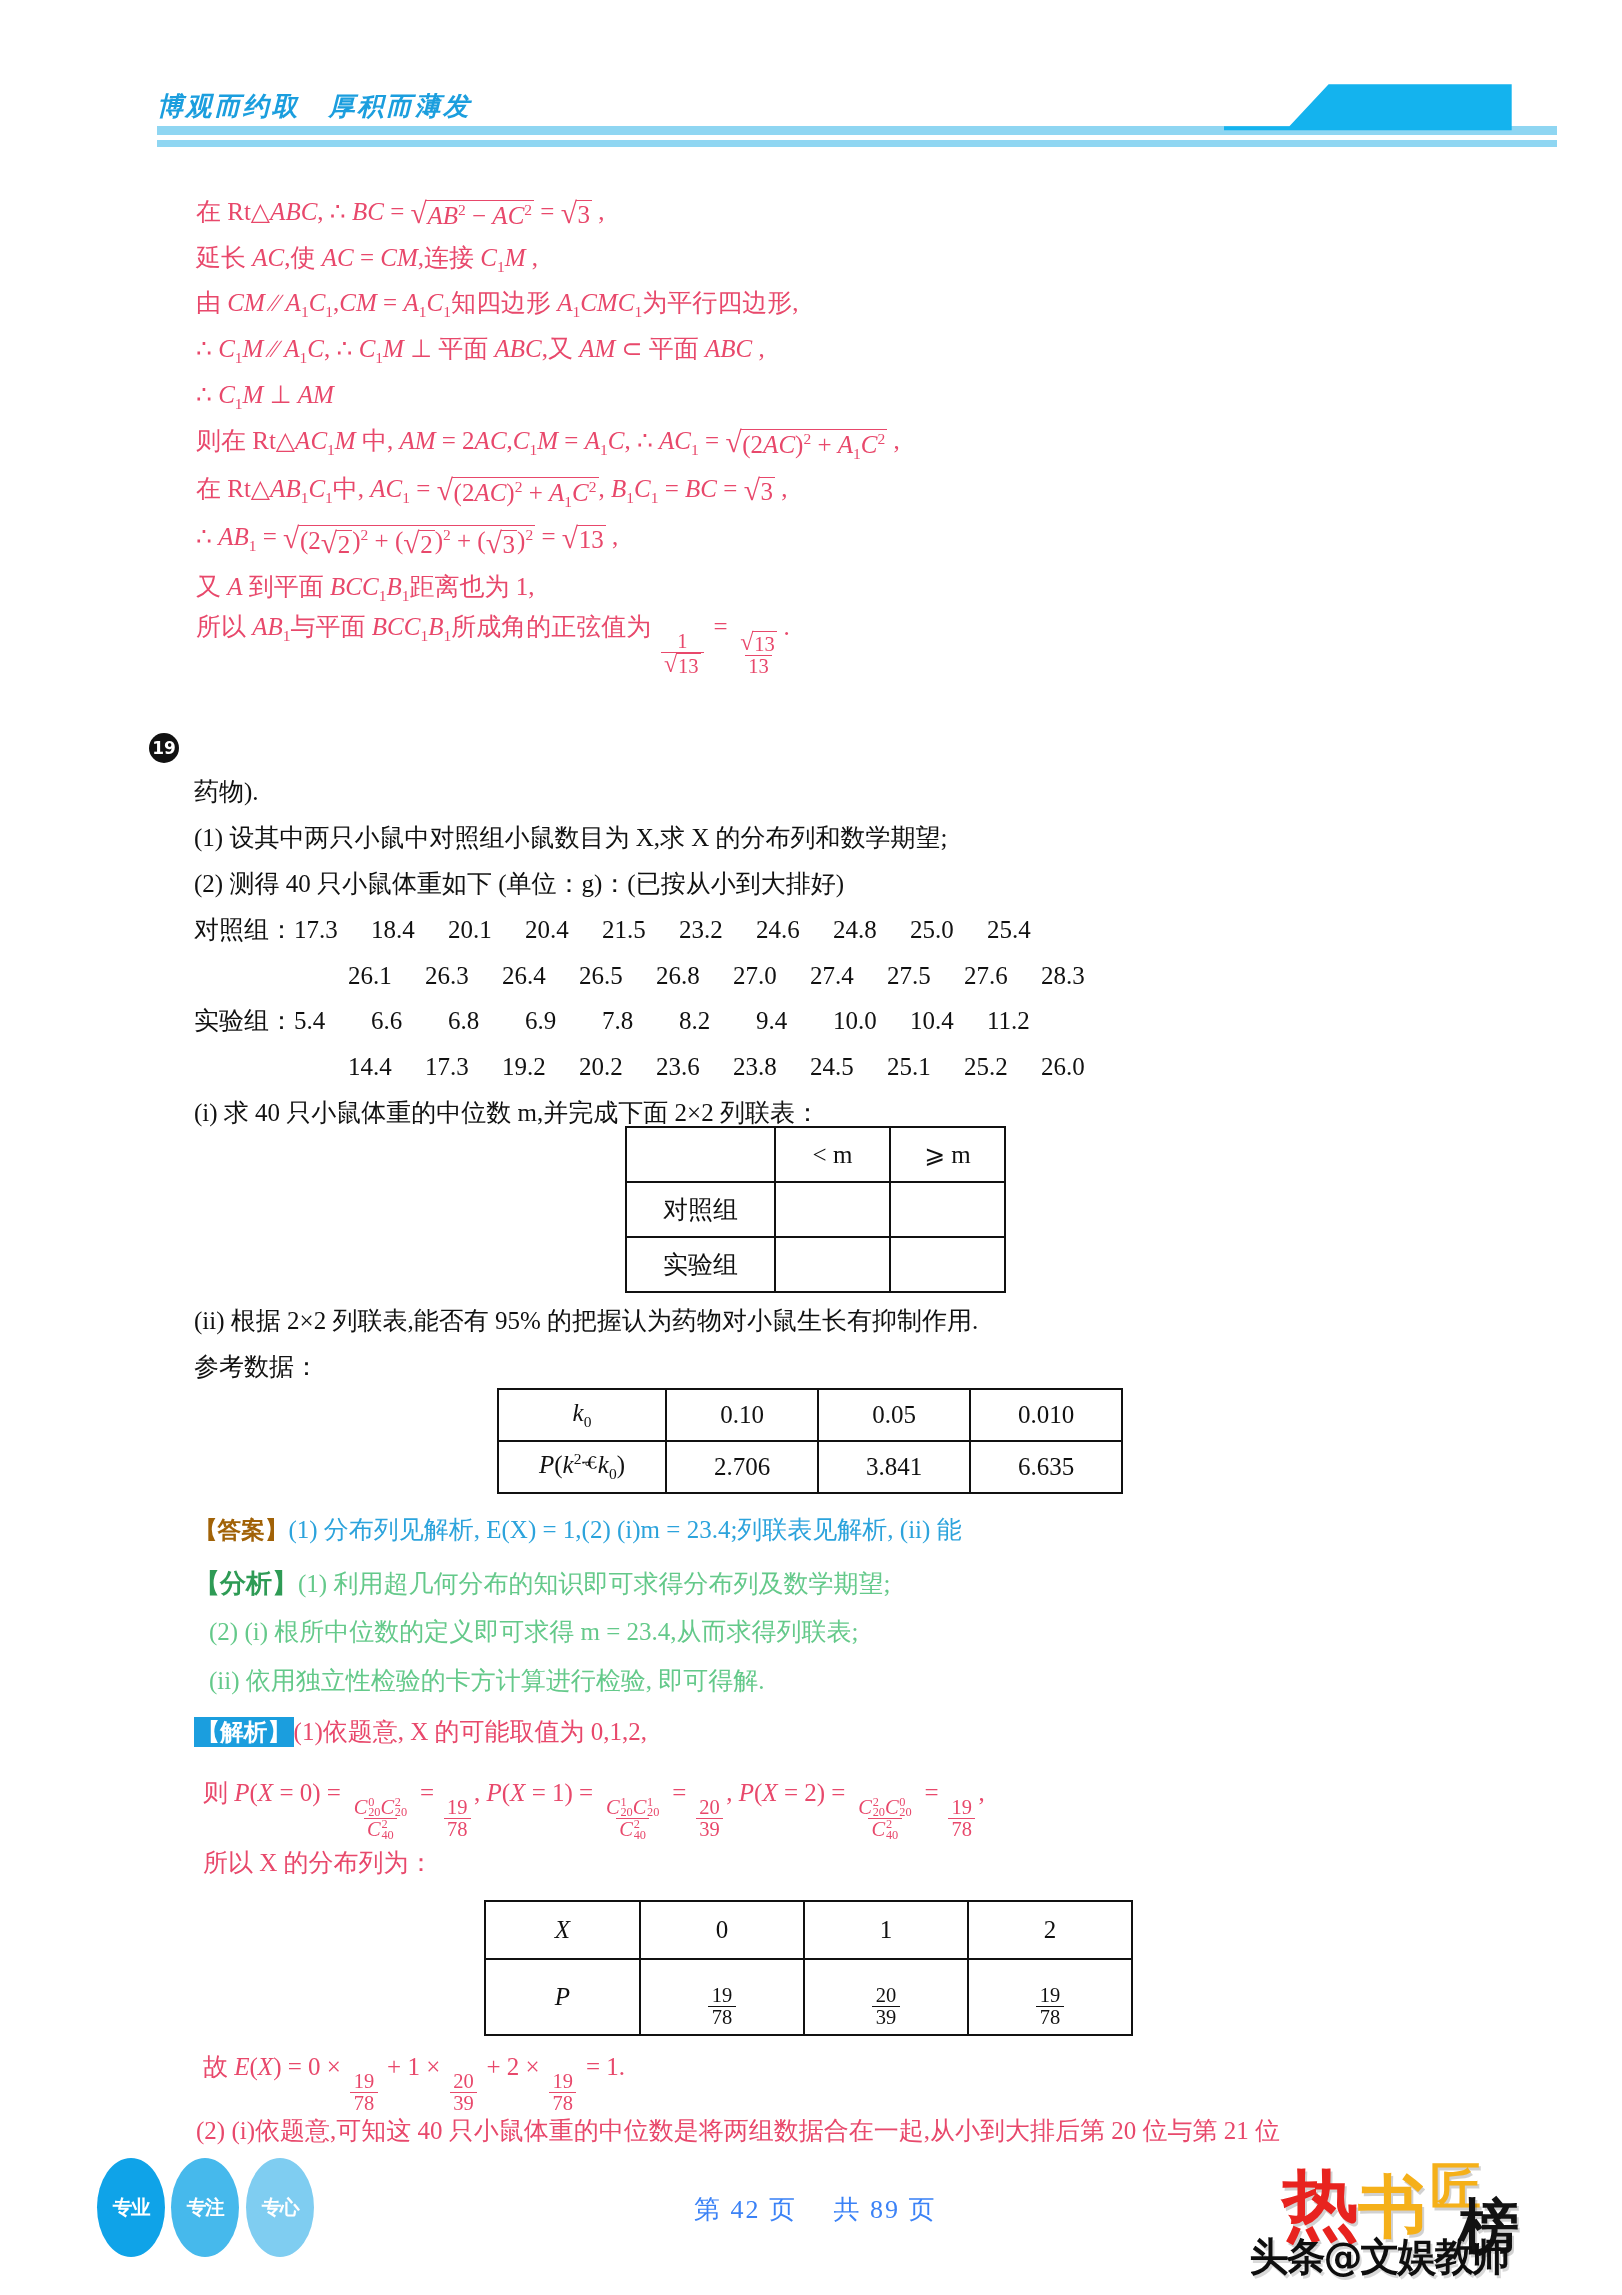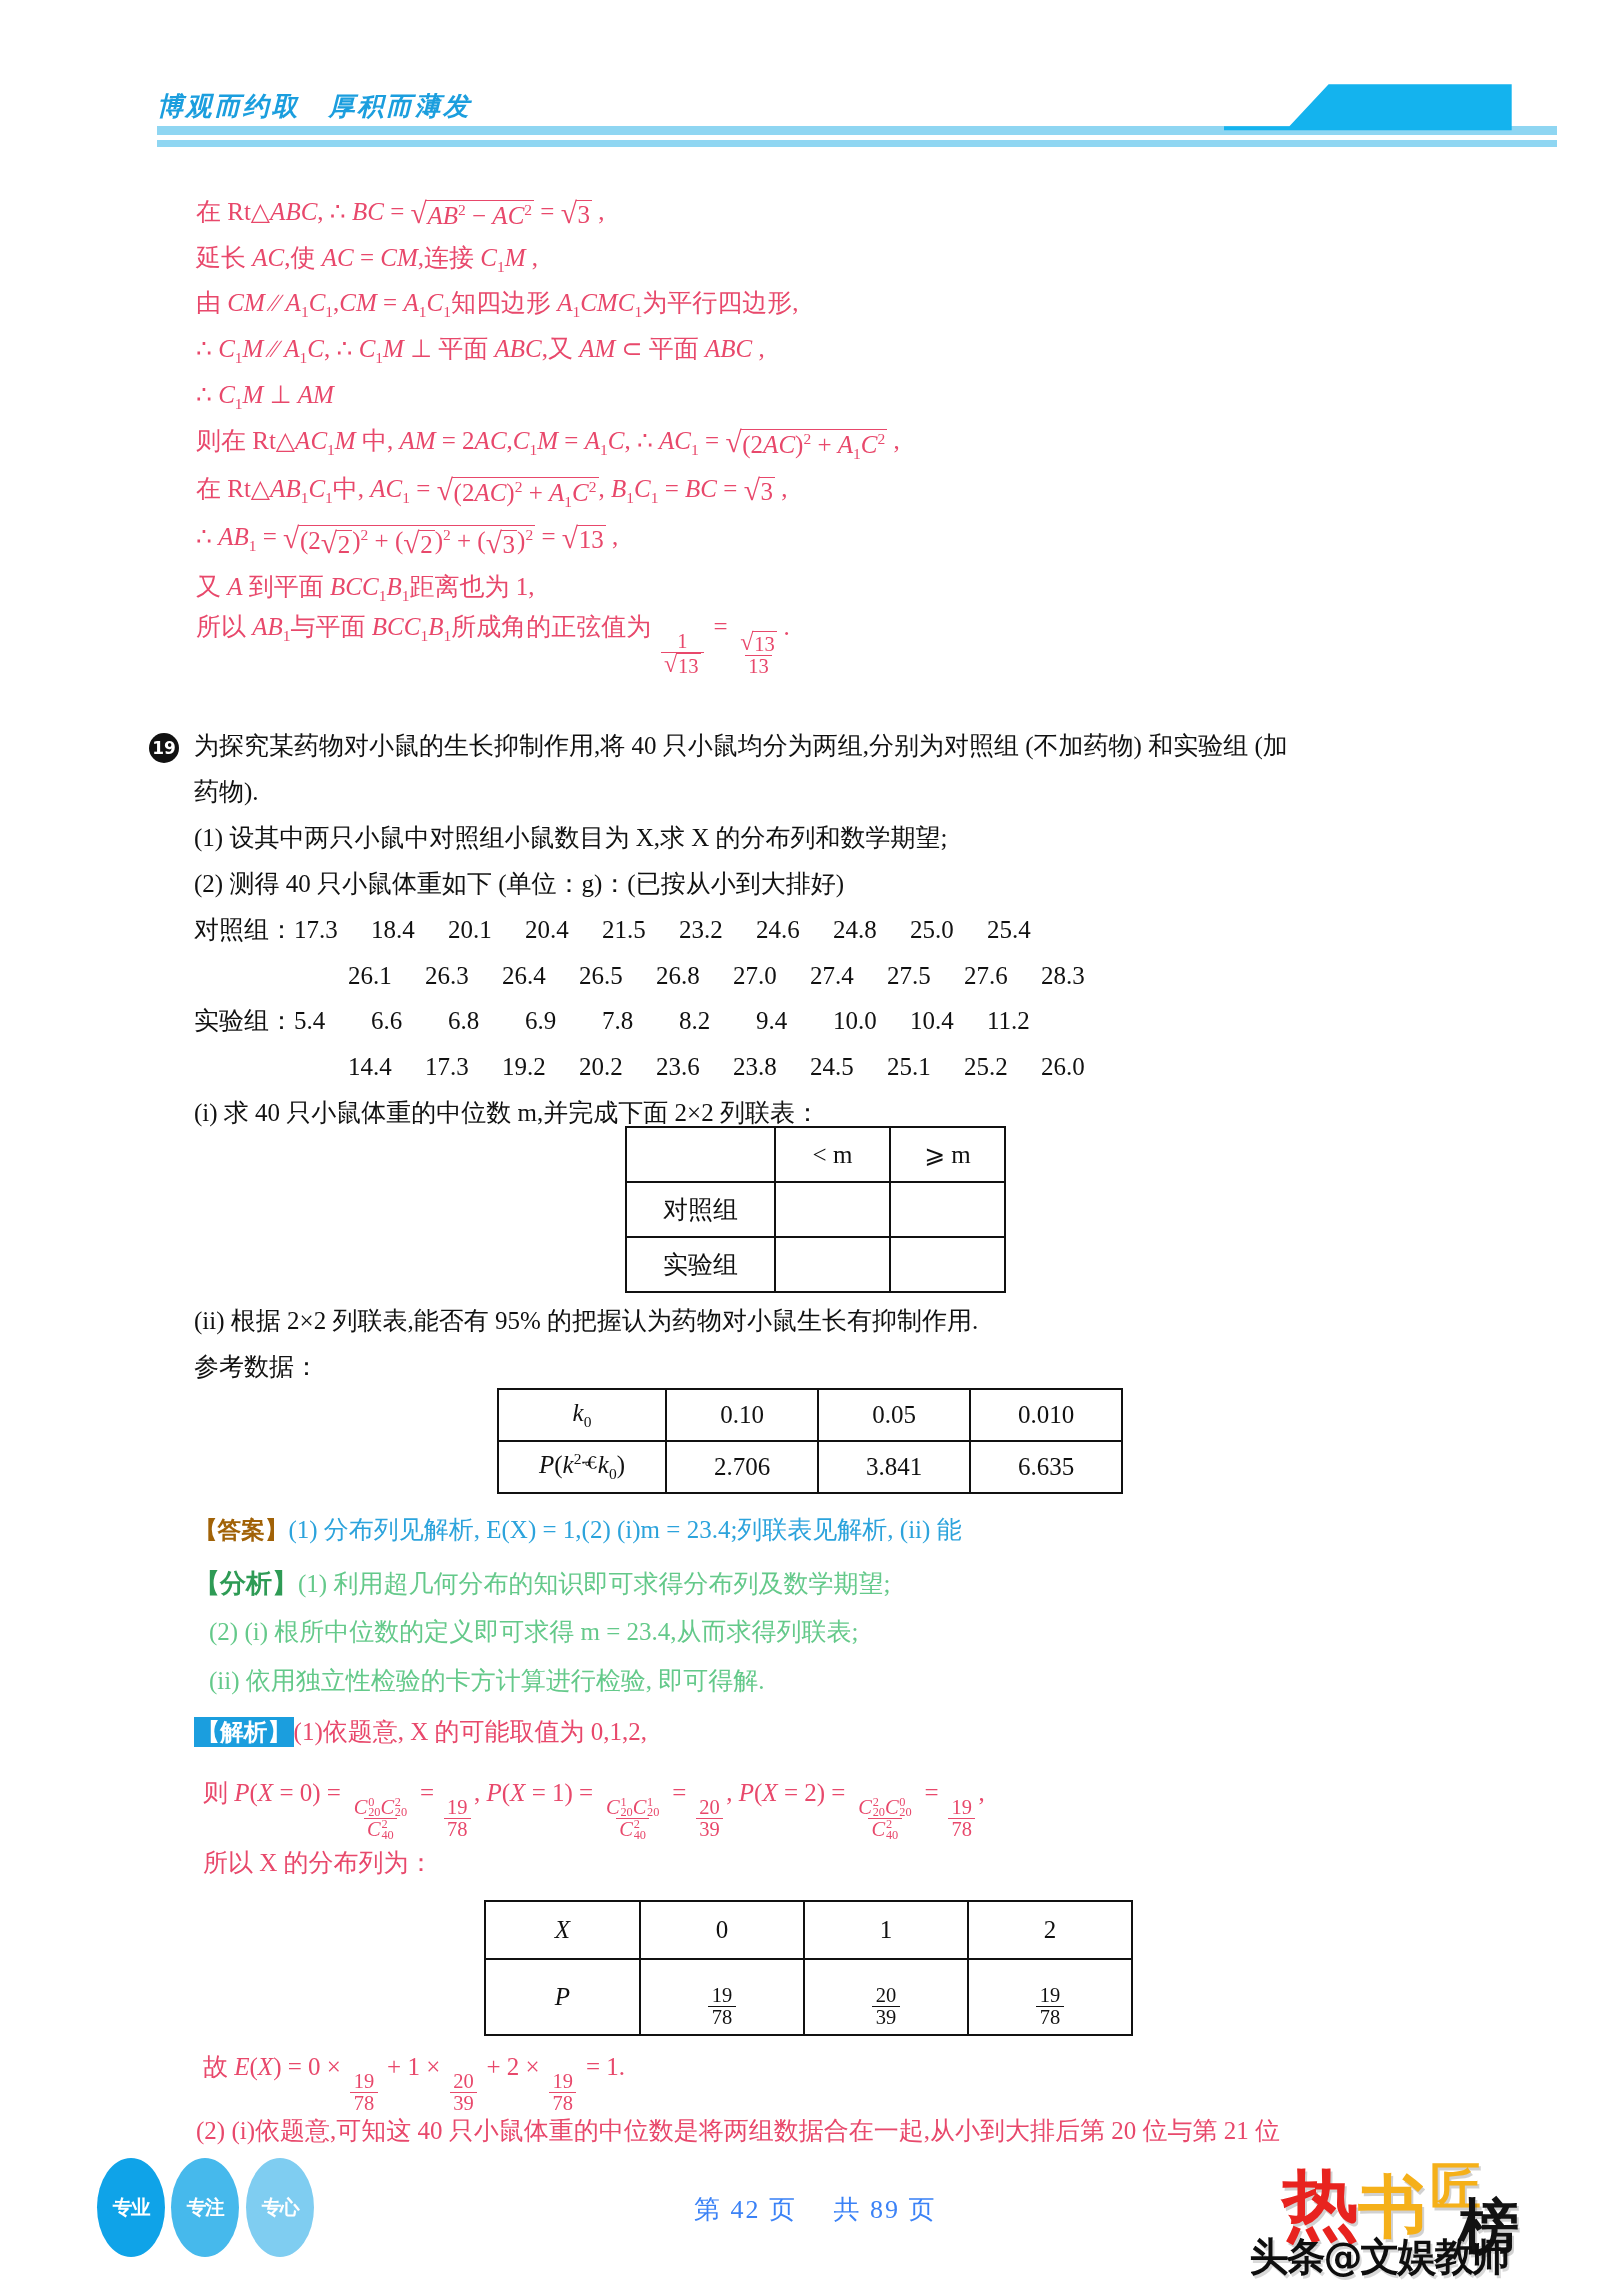--- a/index.html
+++ b/index.html
@@ -261,21 +261,20 @@
         <span class="num"><span class="sqrt">
             <span class="rad">√</span>
             <span class="bod">13</span>
           </span></span>
         <span class="den">13</span>
       </span>.
   </div>
 
   <div class="qbadge" style="left:149px; top:701px;">19</div>
 
-  <div class="blk mline black" style="left:194px; top:701px;">为探究某药物对小鼠的生长抑制作用,将 40 只小鼠均分为两组,分别为对照组 (不加药物) 和实验组 (加</div>
   <div class="blk mline black" style="left:194px; top:747px;">药物).</div>
   <div class="blk mline black" style="left:194px; top:793px;">(1) 设其中两只小鼠中对照组小鼠数目为 X,求 X 的分布列和数学期望;</div>
   <div class="blk mline black" style="left:194px; top:839px;">(2) 测得 40 只小鼠体重如下 (单位：g)：(已按从小到大排好)</div>
 
   <div class="blk mline black" style="left:194px; top:885px;">
     <span>对照组：</span><span id="ctrl1"><span style="display: inline-block; width: 77px; text-align: left;">17.3</span><span style="display: inline-block; width: 77px; text-align: left;">18.4</span><span style="display: inline-block; width: 77px; text-align: left;">20.1</span><span style="display: inline-block; width: 77px; text-align: left;">20.4</span><span style="display: inline-block; width: 77px; text-align: left;">21.5</span><span style="display: inline-block; width: 77px; text-align: left;">23.2</span><span style="display: inline-block; width: 77px; text-align: left;">24.6</span><span style="display: inline-block; width: 77px; text-align: left;">24.8</span><span style="display: inline-block; width: 77px; text-align: left;">25.0</span><span style="display: inline-block; width: 77px; text-align: left;">25.4</span></span>
   </div>
   <div class="blk mline black" style="left:348px; top:931px;">
     <span id="ctrl2"><span style="display: inline-block; width: 77px; text-align: left;">26.1</span><span style="display: inline-block; width: 77px; text-align: left;">26.3</span><span style="display: inline-block; width: 77px; text-align: left;">26.4</span><span style="display: inline-block; width: 77px; text-align: left;">26.5</span><span style="display: inline-block; width: 77px; text-align: left;">26.8</span><span style="display: inline-block; width: 77px; text-align: left;">27.0</span><span style="display: inline-block; width: 77px; text-align: left;">27.4</span><span style="display: inline-block; width: 77px; text-align: left;">27.5</span><span style="display: inline-block; width: 77px; text-align: left;">27.6</span><span style="display: inline-block; width: 77px; text-align: left;">28.3</span></span>
   </div>

